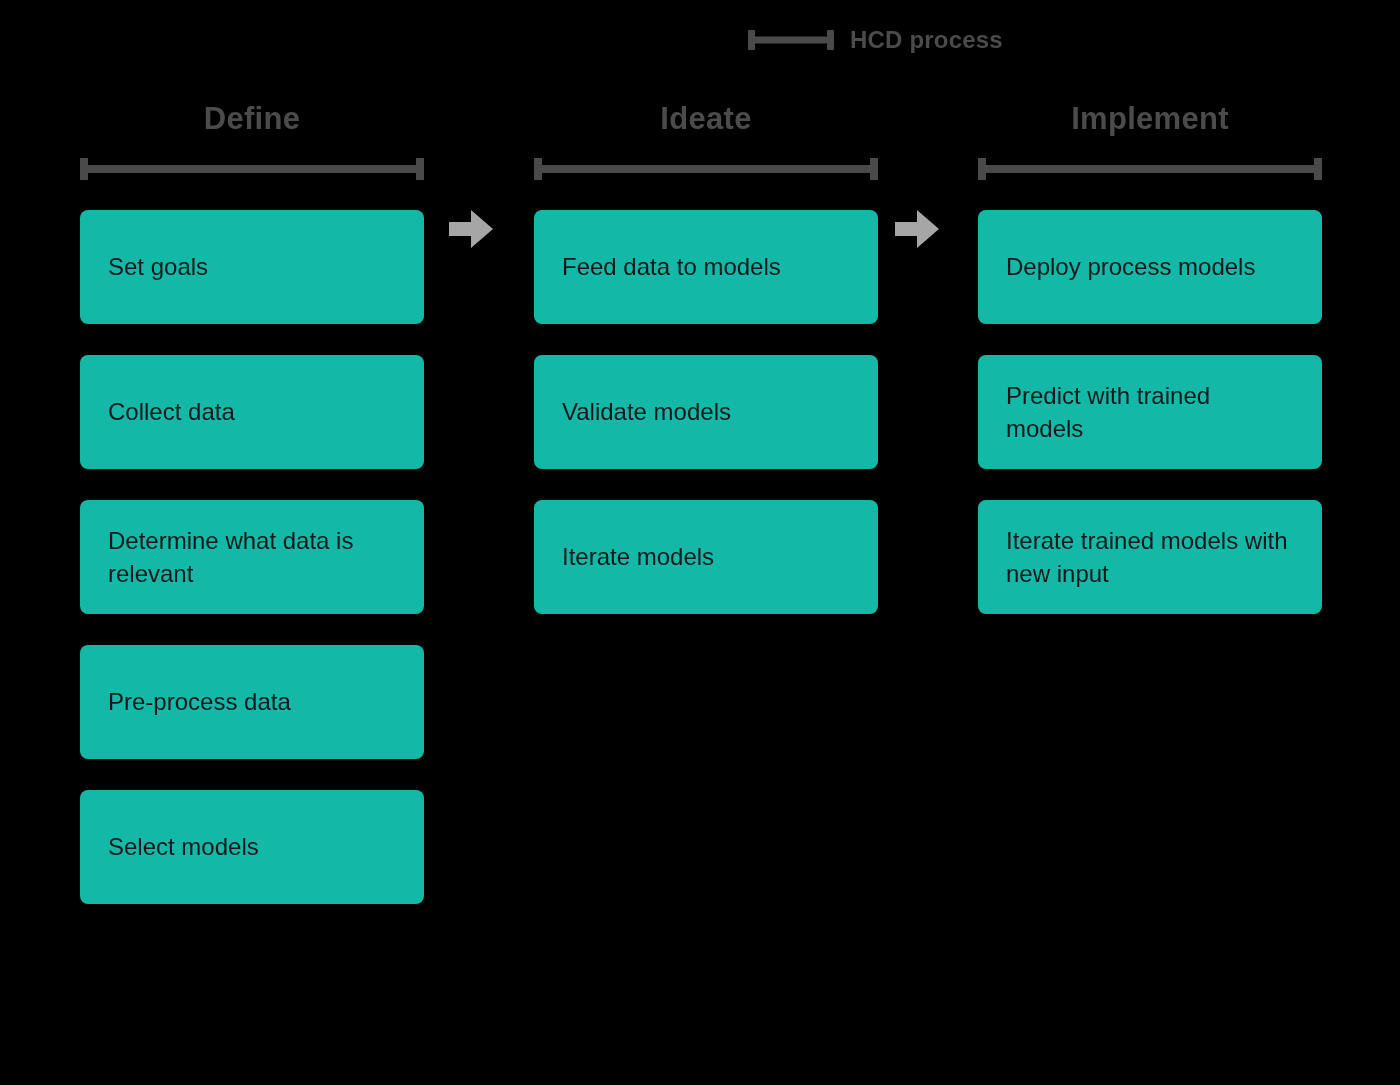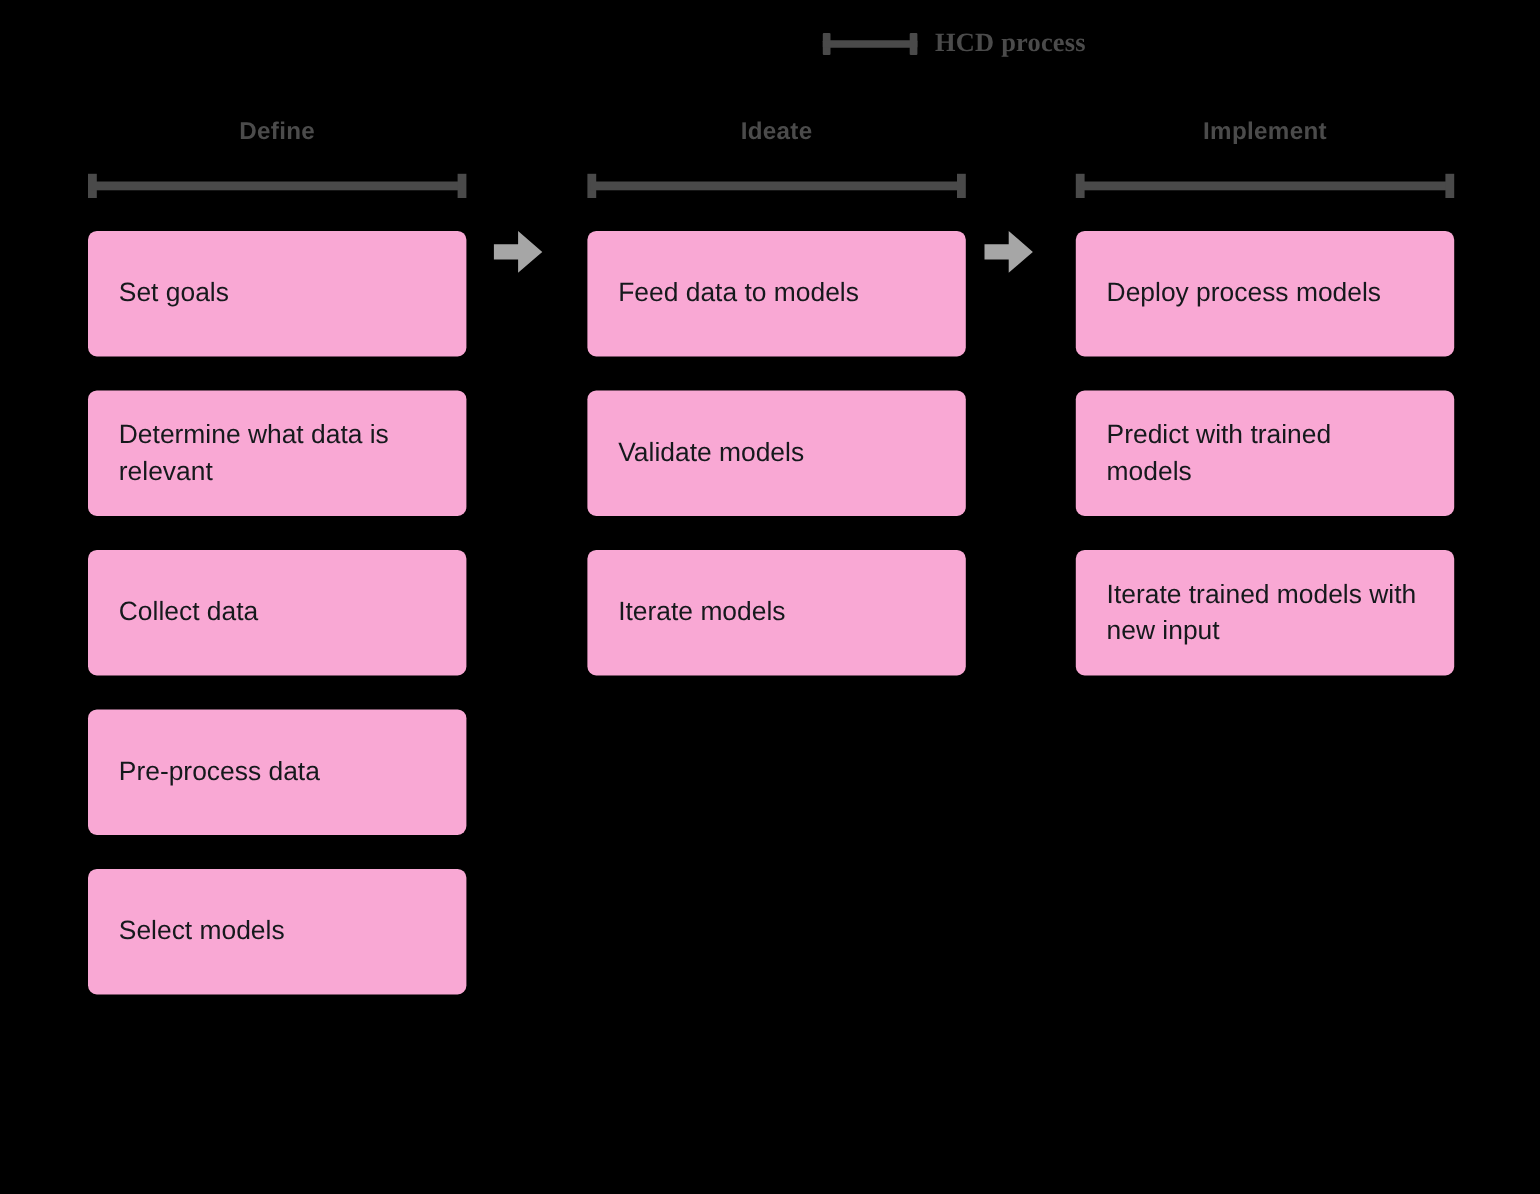--- a/index.html
+++ b/index.html
@@ -16,21 +16,20 @@
   }
 
   
   .legend {
     position: absolute;
     top: 26px;
     left: 748px;
     display: flex;
     align-items: flex-start;
     gap: 60px;
-    font-family: Liberation Serif, serif;
   }
   .legend-entry {
     display: flex;
     align-items: center;
     gap: 16px;
   }
   .legend-label {
     font-size: 24px;
     font-weight: bold;
     color: #4b4b4b;
@@ -86,21 +85,21 @@
     top: 0;
   }
   .column.c0 { left: 80px;  width: 344px; }
   .column.c1 { left: 534px; width: 344px; }
   .column.c2 { left: 978px; width: 344px; }
 
   .col-title {
     height: 52px;
     line-height: 46px;
     text-align: center;
-    font-size: 22px;
+    font-size: 31px;
     font-weight: bold;
     color: #4b4b4b;
     letter-spacing: 0.3px;
   }
 
   .col-rule {
     position: relative;
     height: 22px;
     margin-top: 10px;
   }
@@ -125,21 +124,21 @@
   .col-rule .rule-cap.right { right: 0; }
 
   .cards {
     margin-top: 30px;
   }
   .card {
     box-sizing: border-box;
     width: 100%;
     min-height: 114px;
     margin-bottom: 31px;
-    background: #f9a8d4;
+    background: #14b8a6;
     border-radius: 8px;
     display: flex;
     align-items: center;
     padding: 0 28px;
   }
   .card-label {
     font-size: 24px;
     line-height: 1.38;
     color: #15191c;
     font-weight: normal;
@@ -180,24 +179,24 @@
     <div class="col-rule">
       <span class="rule-cap left"></span>
       <span class="rule-line"></span>
       <span class="rule-cap right"></span>
     </div>
     <div class="cards">
       <div class="card">
         <span class="card-label">Set goals</span>
       </div>
       <div class="card">
+        <span class="card-label">Collect data</span>
+      </div>
+      <div class="card">
         <span class="card-label">Determine what data is relevant</span>
-      </div>
-      <div class="card">
-        <span class="card-label">Collect data</span>
       </div>
       <div class="card">
         <span class="card-label">Pre-process data</span>
       </div>
       <div class="card">
         <span class="card-label">Select models</span>
       </div>
     </div>
   </div>
 

